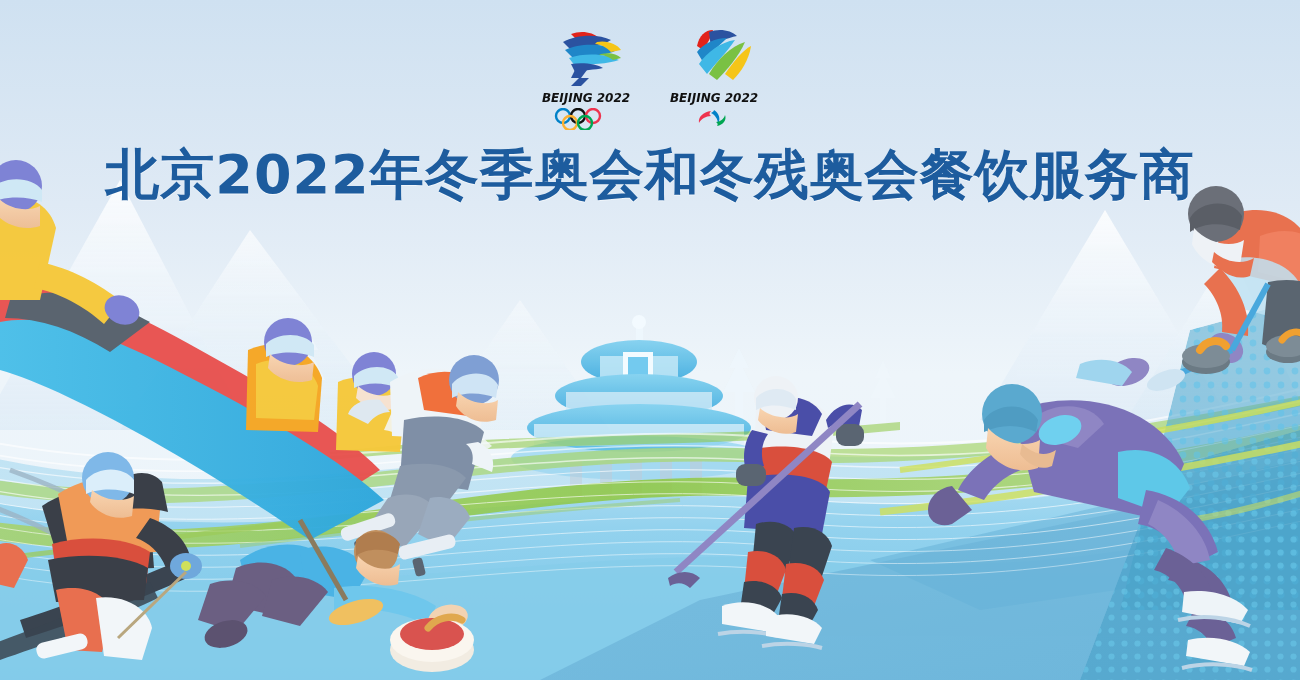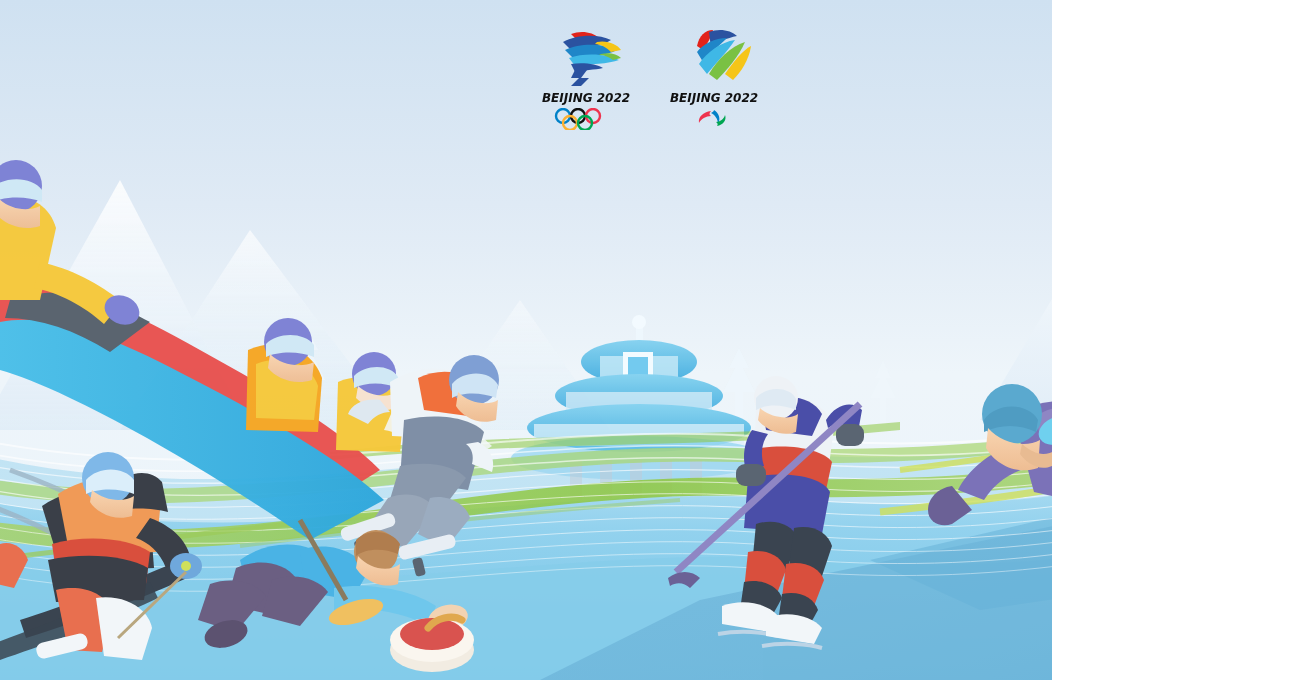--- a/index.html
+++ b/index.html
@@ -1,21 +1,21 @@
 <!DOCTYPE html>
 <html><head>
 <meta charset="utf-8">
 <title>Beijing 2022 Banner</title>
 <style>
   html,body{margin:0;padding:0;background:#fff;}
   body{font-family:"Liberation Sans","DejaVu Sans",sans-serif;}
 
   #banner{
     position:relative;
-    width:1052px;height:680px;
+    width:1300px;height:680px;
     overflow:hidden;
     background:linear-gradient(180deg,#cfe1f1 0%,#d5e5f2 18%,#e3eef7 38%,#eef5fa 52%,#e8f2f9 62%,#dceef8 72%,#9fd6ee 84%,#7ec8e8 100%);
   }
   .layer{position:absolute;left:0;top:0;width:1300px;height:680px;}
   svg.layer{display:block;}
 
   
   #logos{
     position:absolute;left:0;top:28px;width:1300px;
     display:flex;justify-content:center;align-items:flex-start;gap:28px;
@@ -416,14 +416,15 @@
         <text x="46" y="13" text-anchor="middle" font-family="'DejaVu Sans','Liberation Sans',sans-serif" font-size="12" font-weight="bold" font-style="italic" fill="#111">BEIJING 2022</text>
       </svg>
       <svg class="logo-sub" viewBox="0 0 82 22" xmlns="http://www.w3.org/2000/svg">
         <path d="M38 3 C 30 4 25 9 26 15 C 28 11 33 8 38 8 C 36 7 36 5 38 3 Z" fill="#ee334e"></path>
         <path d="M41 2 C 46 5 48 11 45 16 C 45 11 42 7 38 5 C 40 4 41 3 41 2 Z" fill="#0081c8"></path>
         <path d="M44 18 C 50 17 54 12 52 7 C 51 11 47 14 43 14 C 45 15 45 17 44 18 Z" fill="#00a651"></path>
       </svg>
     </div>
   </div>
 
+  <div id="title">北京2022年冬季奥会和冬残奥会餐饮服务商</div>
 
 </div>
 
 </body></html>

